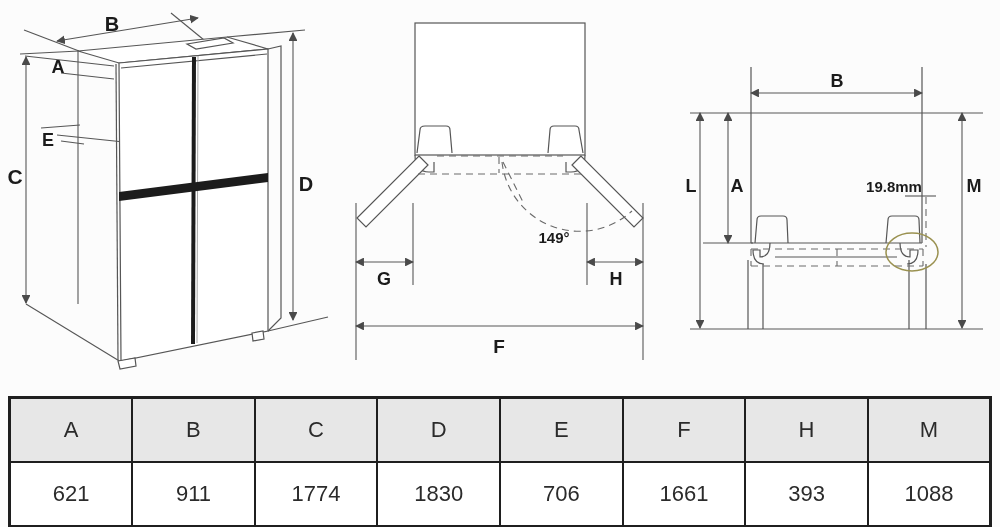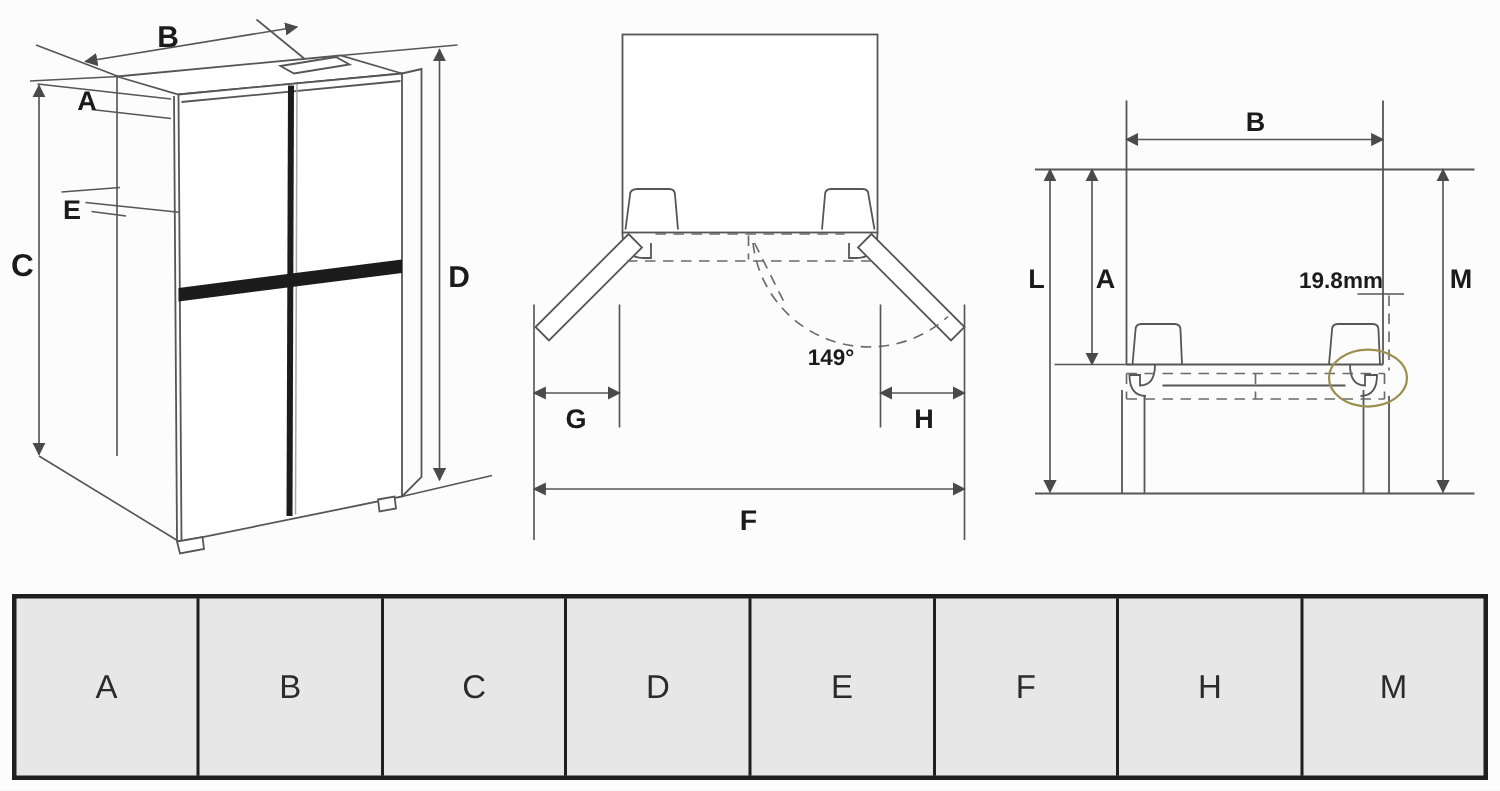--- a/index.html
+++ b/index.html
@@ -187,16 +187,26 @@
         <tr>
       <th>A</th>
       <th>B</th>
       <th>C</th>
       <th>D</th>
       <th>E</th>
       <th>F</th>
       <th>H</th>
       <th>M</th>
     </tr>
+    <tr>
+      <td>621</td>
+      <td>911</td>
+      <td>1774</td>
+      <td>1830</td>
+      <td>706</td>
+      <td>1661</td>
+      <td>393</td>
+      <td>1088</td>
+    </tr>
   </tbody>
     </table>
 
 </div>
 
 </body></html>

